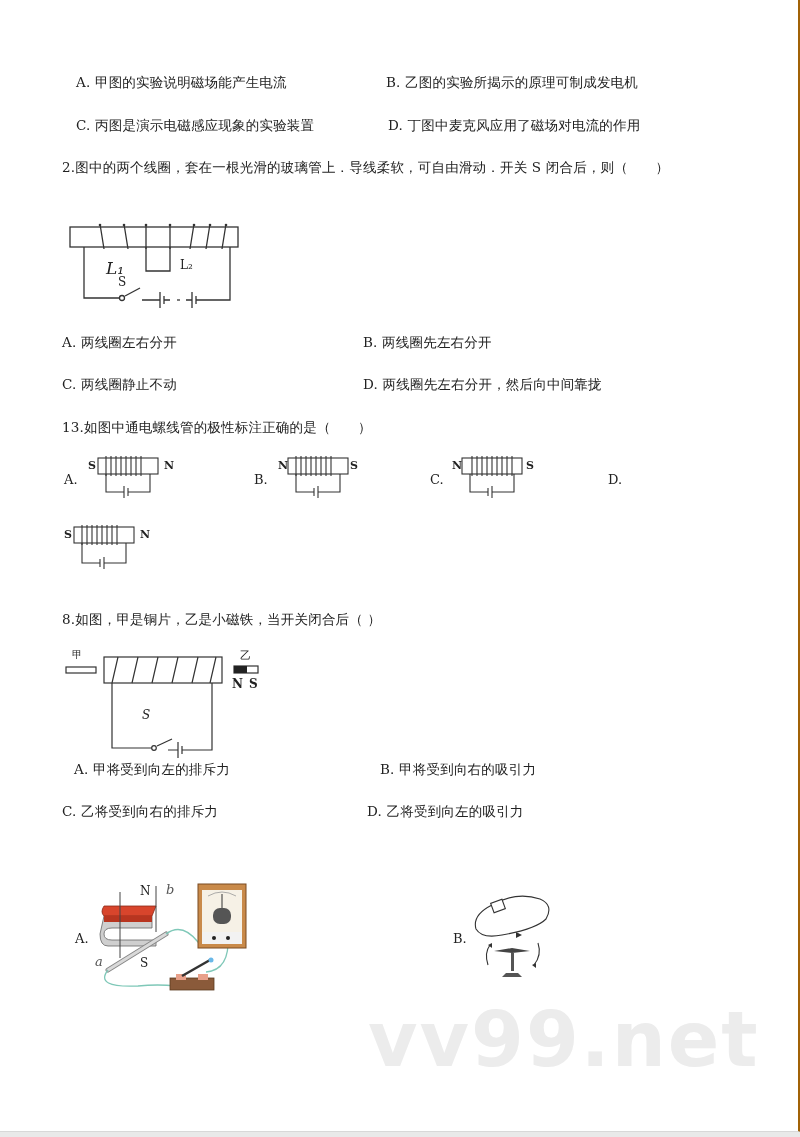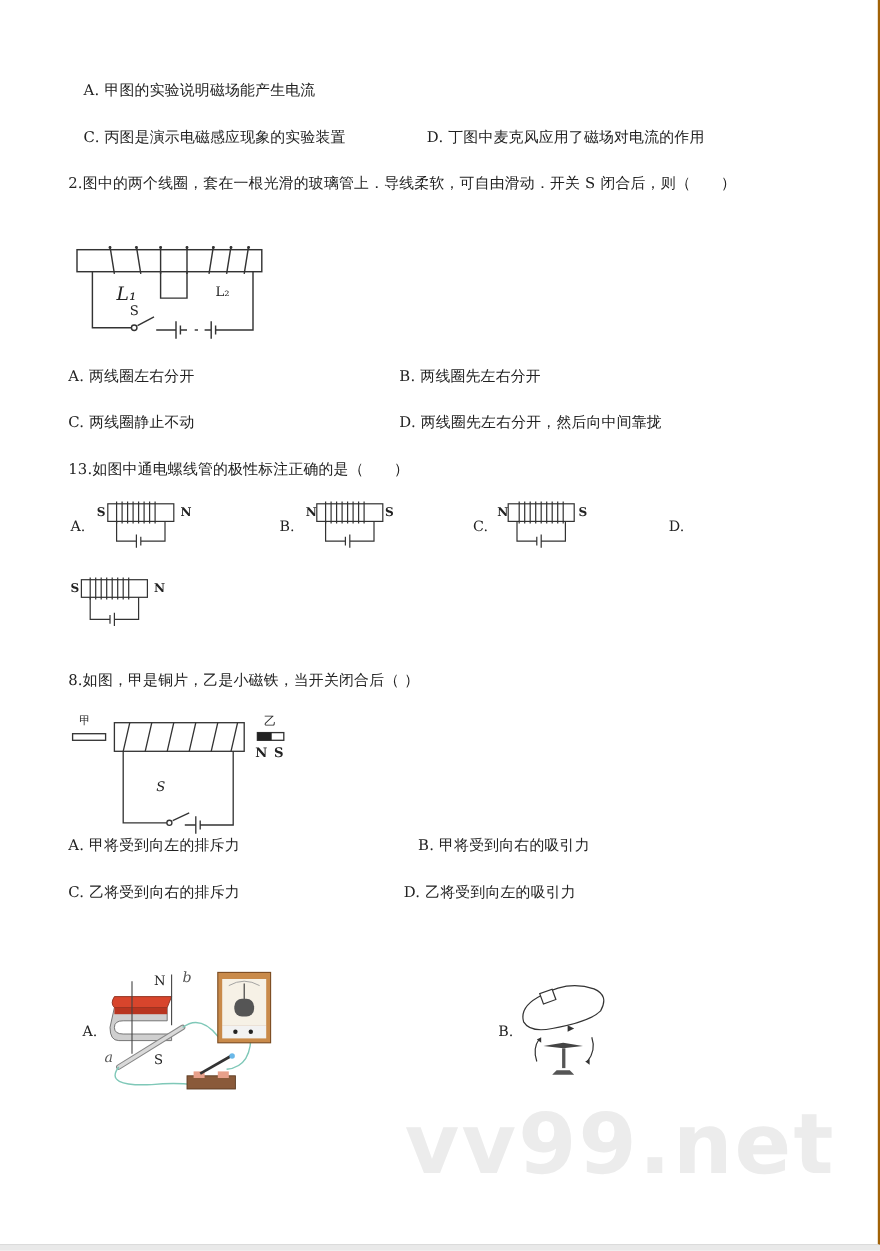--- a/index.html
+++ b/index.html
@@ -26,20 +26,21 @@
       font-size: 76px; letter-spacing: 2px;
       color: #ececec;
     }
   </style>
 </head>
 <body>
 
 <div class="page">
 
   <div class="t" style="left:76px;top:73px">A. 甲图的实验说明磁场能产生电流</div>
+  <div class="t" style="left:386px;top:73px">B. 乙图的实验所揭示的原理可制成发电机</div>
   <div class="t" style="left:388px;top:116px">D. 丁图中麦克风应用了磁场对电流的作用</div>
   <div class="t" style="left:76px;top:116px">C. 丙图是演示电磁感应现象的实验装置</div>
 
   <div class="t" style="left:62px;top:158px">2.图中的两个线圈，套在一根光滑的玻璃管上．导线柔软，可自由滑动．开关 S 闭合后，则（　　）</div>
   <div>
     <svg width="200" height="110" style="left:62px;top:220px" viewBox="0 0 200 110">
       <g stroke="#333" stroke-width="1.3" fill="none">
         <rect x="8" y="7" width="168" height="20"></rect>
 
         <path d="M38 4 L42 29 M62 4 L66 29 M84 4 L84 29"></path>
@@ -60,21 +61,21 @@
         <circle cx="38" cy="5" r="1.3"></circle>
           <circle cx="62" cy="5" r="1.3"></circle>
           <circle cx="84" cy="5" r="1.3"></circle>
           <circle cx="108" cy="5" r="1.3"></circle>
         <circle cx="132" cy="5" r="1.3"></circle>
           <circle cx="148" cy="5" r="1.3"></circle>
           <circle cx="164" cy="5" r="1.3"></circle>
       </g>
     </svg>
     <span class="lbl" style="left:106px;top:258px;font-style:italic;font-size:17px">L₁</span>
-    <span class="lbl" style="left:196px;top:258px;font-size:12px">L₂</span>
+    <span class="lbl" style="left:180px;top:258px;font-size:12px">L₂</span>
     <span class="lbl" style="left:118px;top:275px;font-size:12px">S</span>
   </div>
 
   <div class="t" style="left:62px;top:333px">A. 两线圈左右分开</div>
   <div class="t" style="left:363px;top:333px">B. 两线圈先左右分开</div>
   <div class="t" style="left:62px;top:375px">C. 两线圈静止不动</div>
   <div class="t" style="left:363px;top:375px">D. 两线圈先左右分开，然后向中间靠拢</div>
 
   <div class="t" style="left:62px;top:418px">13.如图中通电螺线管的极性标注正确的是（　　）</div>
 
@@ -141,21 +142,21 @@
         <path d="M91 91 L106 84"></path>
         <path d="M102 95 L112 95 M112 87 L112 103 M116 91 L116 99 M116 95 L146 95 L146 28"></path>
         <circle cx="88" cy="93" r="2.3" fill="#fff"></circle>
 
         <rect x="168" y="11" width="24" height="7"></rect>
       </g>
       <rect x="168" y="11" width="13" height="7" fill="#222"></rect>
     </svg>
   </div>
 
-  <div class="t" style="left:62px;top:760px">A. 甲将受到向左的排斥力</div>
+  <div class="t" style="left:74px;top:760px">A. 甲将受到向左的排斥力</div>
   <div class="t" style="left:380px;top:760px">B. 甲将受到向右的吸引力</div>
   <div class="t" style="left:62px;top:802px">C. 乙将受到向右的排斥力</div>
   <div class="t" style="left:367px;top:802px">D. 乙将受到向左的吸引力</div>
 
 
   <span class="lbl" style="left:75px;top:931px">A.</span>
   <div>
     <svg width="170" height="110" style="left:98px;top:882px" viewBox="0 0 170 110">
 
       <path d="M6 34 L54 34 L54 46 L14 46 Q6 46 6 52 Q6 58 14 58 L58 58 L58 64 L10 64 Q2 64 2 52 Z" fill="#cfcfcf" stroke="#666" stroke-width="0.8"></path>

